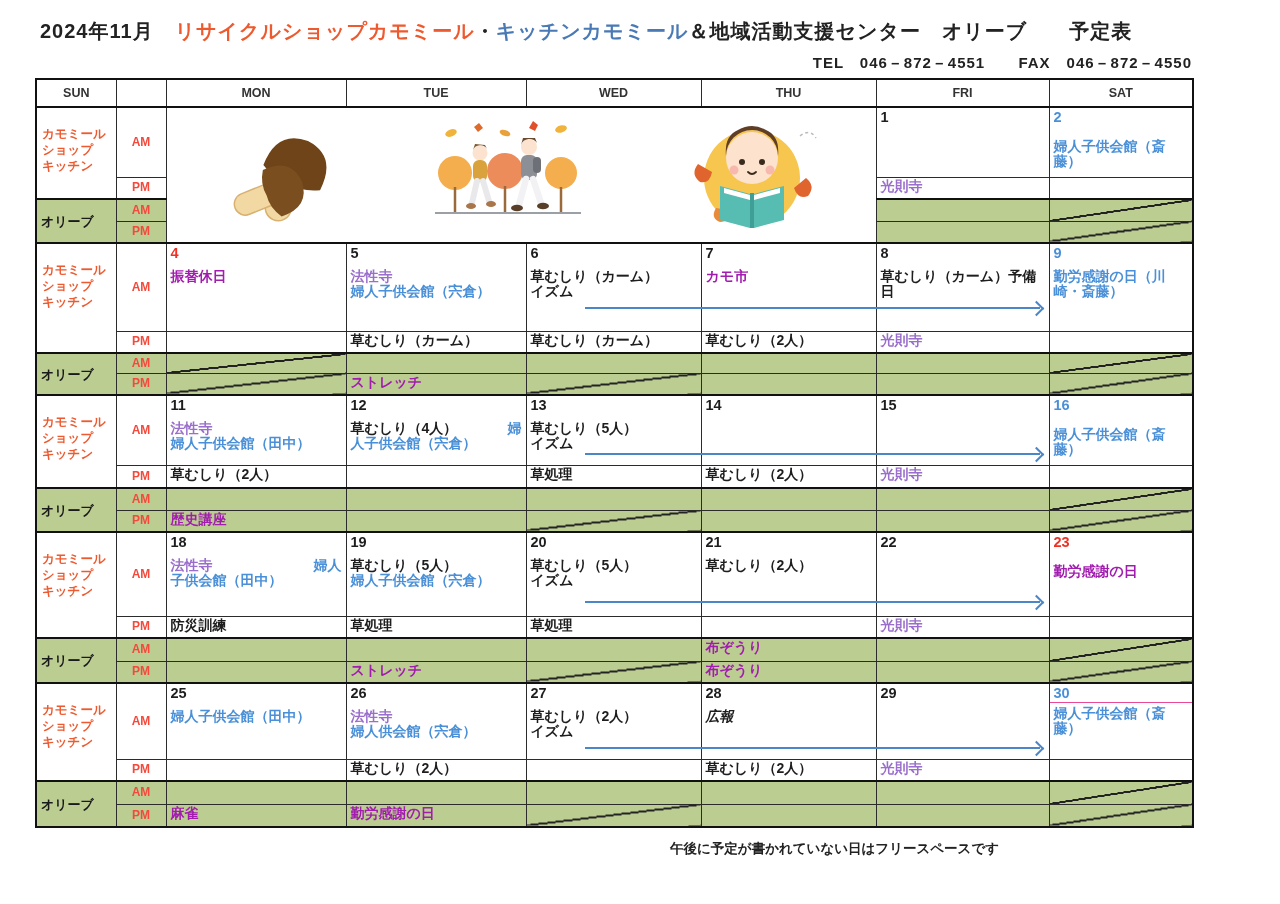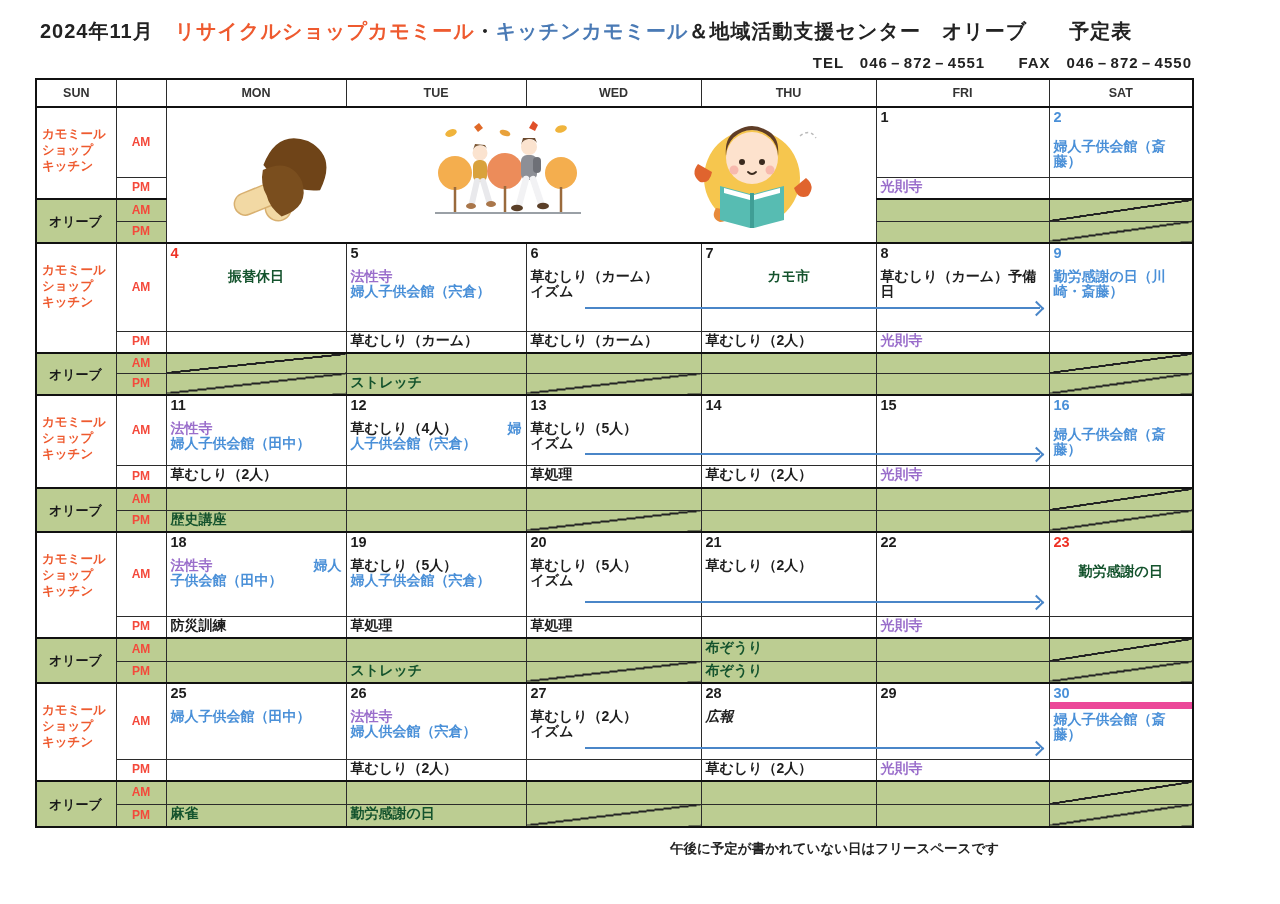--- a/index.html
+++ b/index.html
@@ -17,38 +17,38 @@
   table.cal{border-collapse:collapse;table-layout:fixed;width:1157px;border:2px solid #111;}
   .cal td,.cal th{border:1px solid #2b2b2b;padding:1px 4px;vertical-align:top;text-align:left;
                   font-size:12px;font-weight:bold;line-height:15px;overflow:hidden;}
   .cal tr.bt>td{border-top:2px solid #111;}
   .cal tr.hd>th{border-bottom:2px solid #111;height:24px;text-align:center;vertical-align:middle;
                 font-size:12.5px;color:#333;background:#fff;}
   th.sun{color:#f43b2d;}
   th.sat{color:#5b86c0;}
   
   td.cham{background:#fff;color:#ee5a2f;font-size:12.5px;line-height:16px;padding-top:18px;padding-left:5px;}
-  td.olabel{background:#bccd92;color:#1a1a1a;font-size:13px;vertical-align:middle;padding-left:12px;}
+  td.olabel{background:#bccd92;color:#1a1a1a;font-size:13px;vertical-align:middle;padding-left:4px;}
   td.ampm{color:#f4493b;text-align:center;vertical-align:middle;background:#fff;}
   td.ampm.g{background:#bccd92;}
   
   td.d{background:#fff;}
   td.og{background:#bccd92;}
   td.og.x{background-image:linear-gradient(to bottom right,transparent calc(50% - 1px),#222 calc(50% - 1px),#222 calc(50% + 1px),transparent calc(50% + 1px));}
   .dt{font-size:14.5px;line-height:17px;color:#1e1e1e;margin-bottom:7px;}
   .dt.b{color:#4a90d8;}
   .dt.r{color:#ee3124;}
   .l{font-size:14px;line-height:15px;color:#1e1e1e;}
   .blue{color:#4a90d8;}
   .purple{color:#9a6ecb;}
-  .red{color:#14532d;text-align:center;}
+  .red{color:#a21caf;}
   .split{display:flex;justify-content:space-between;}
   .mt{margin-top:13px;}
   .gap{font-style:italic;}
-  .dline{border-bottom:7px solid #ec4899;margin:0 -4px 3px -4px;padding:0 4px;}
+  .dline{border-bottom:1px solid #ec4899;margin:0 -4px 3px -4px;padding:0 4px;}
   td.illus{background:#fff;vertical-align:middle;}
   .illus-row{display:flex;justify-content:space-around;align-items:center;height:100%;}
   
   .arrow{position:absolute;left:550px;width:455px;height:0;border-top:2px solid #4a86c8;}
   .arrow::after{content:"";position:absolute;right:-2px;top:-6px;width:9px;height:9px;
                 border-top:2.5px solid #4a86c8;border-right:2.5px solid #4a86c8;transform:rotate(45deg);}
   .footnote{position:absolute;left:670px;top:840px;font-size:13.5px;font-weight:bold;color:#222;}
 </style>
 </head>
 <body>

